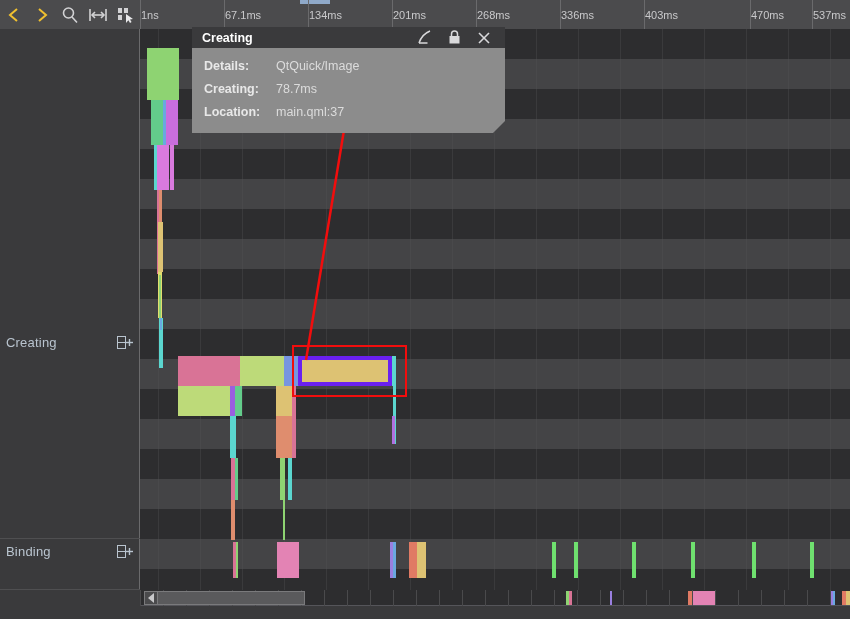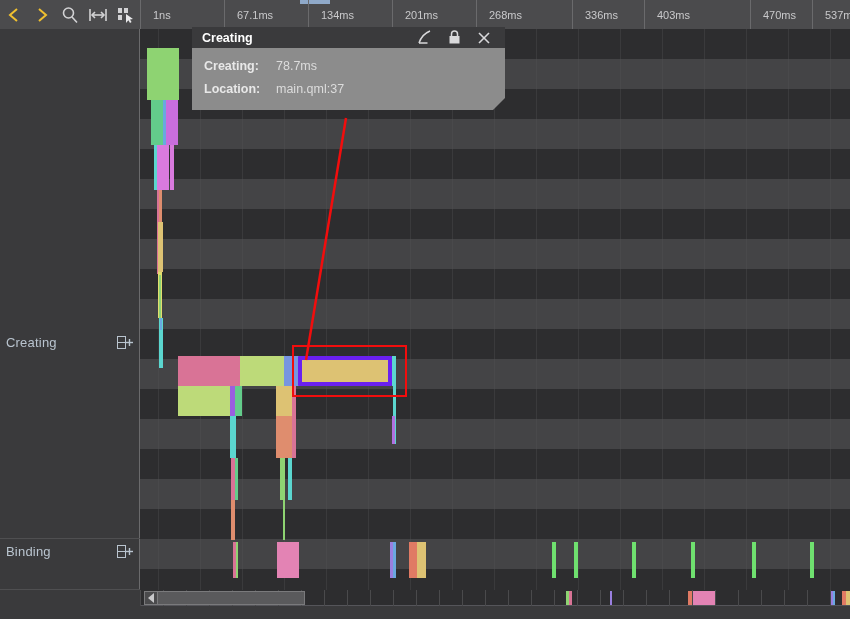--- a/index.html
+++ b/index.html
@@ -18,21 +18,21 @@
   }
   .tb-icons { display: flex; align-items: center; width: 140px; height: 29px; }
   .tb-btn {
     width: 28px; height: 29px; display: flex; align-items: center; justify-content: center;
   }
   .tb-btn svg { display: block; }
   .ruler { position: relative; flex: 1; height: 29px; }
   .ruler-tick {
     position: absolute; top: 0; height: 29px;
     border-left: 1px solid #6a6a6c;
-    color: #c9c9cb; font-size: 11px; padding-left: 12px;
+    color: #c9c9cb; font-size: 11px; padding-left: 0;
     display: flex; align-items: center;
     white-space: nowrap;
   }
   .ruler-sel {
     position: absolute; top: 0; height: 4px; background: #8fa9c9;
   }
 
   
   .labelcol {
     position: absolute; left: 0; top: 29px; width: 140px; height: 561px;
@@ -165,21 +165,21 @@
       </div>
     </div>
 
     <div class="ruler" id="ruler">
       <div class="ruler-sel" id="ruler-selection" style="left:160px;width:30px;"></div>
     <div class="ruler-tick" style="left: 0px;">1ns</div>
         <div class="ruler-tick" style="left: 84px;">67.1ms</div>
         <div class="ruler-tick" style="left: 168px;">134ms</div>
         <div class="ruler-tick" style="left: 252px;">201ms</div>
         <div class="ruler-tick" style="left: 336px;">268ms</div>
-        <div class="ruler-tick" style="left: 420px; margin-left: 12px;">336ms</div>
+        <div class="ruler-tick" style="left: 420px;">336ms</div>
         <div class="ruler-tick" style="left: 504px;">403ms</div>
         <div class="ruler-tick" style="left: 610px; text-align: right;">470ms</div>
         <div class="ruler-tick" style="left: 672px;">537ms</div>
       </div>
   </div>
 
   <div class="labelcol" id="labelcol">
       <div class="lbl-row" style="top: 301px; height: 209px;">
         <div class="lbl-title">Creating</div>
         <div class="lbl-exp"><svg width="16" height="14" viewBox="0 0 16 14">
@@ -311,20 +311,24 @@
       <span class="tt-ico">
         <svg width="14" height="14" viewBox="0 0 14 14">
           <line x1="2" y1="2" x2="12" y2="12" stroke="#d8d8da" stroke-width="1.6"></line>
           <line x1="12" y1="2" x2="2" y2="12" stroke="#d8d8da" stroke-width="1.6"></line>
         </svg>
       </span>
     </div>
 
     <div class="tt-body" id="tt-body">
         <div class="tt-row">
+          <span class="tt-key">Details:</span>
+          <span class="tt-val">QtQuick/Image</span>
+        </div>
+        <div class="tt-row">
           <span class="tt-key">Creating:</span>
           <span class="tt-val">78.7ms</span>
         </div>
         <div class="tt-row">
           <span class="tt-key">Location:</span>
           <span class="tt-val">main.qml:37</span>
         </div>
       </div>
   </div>
 

